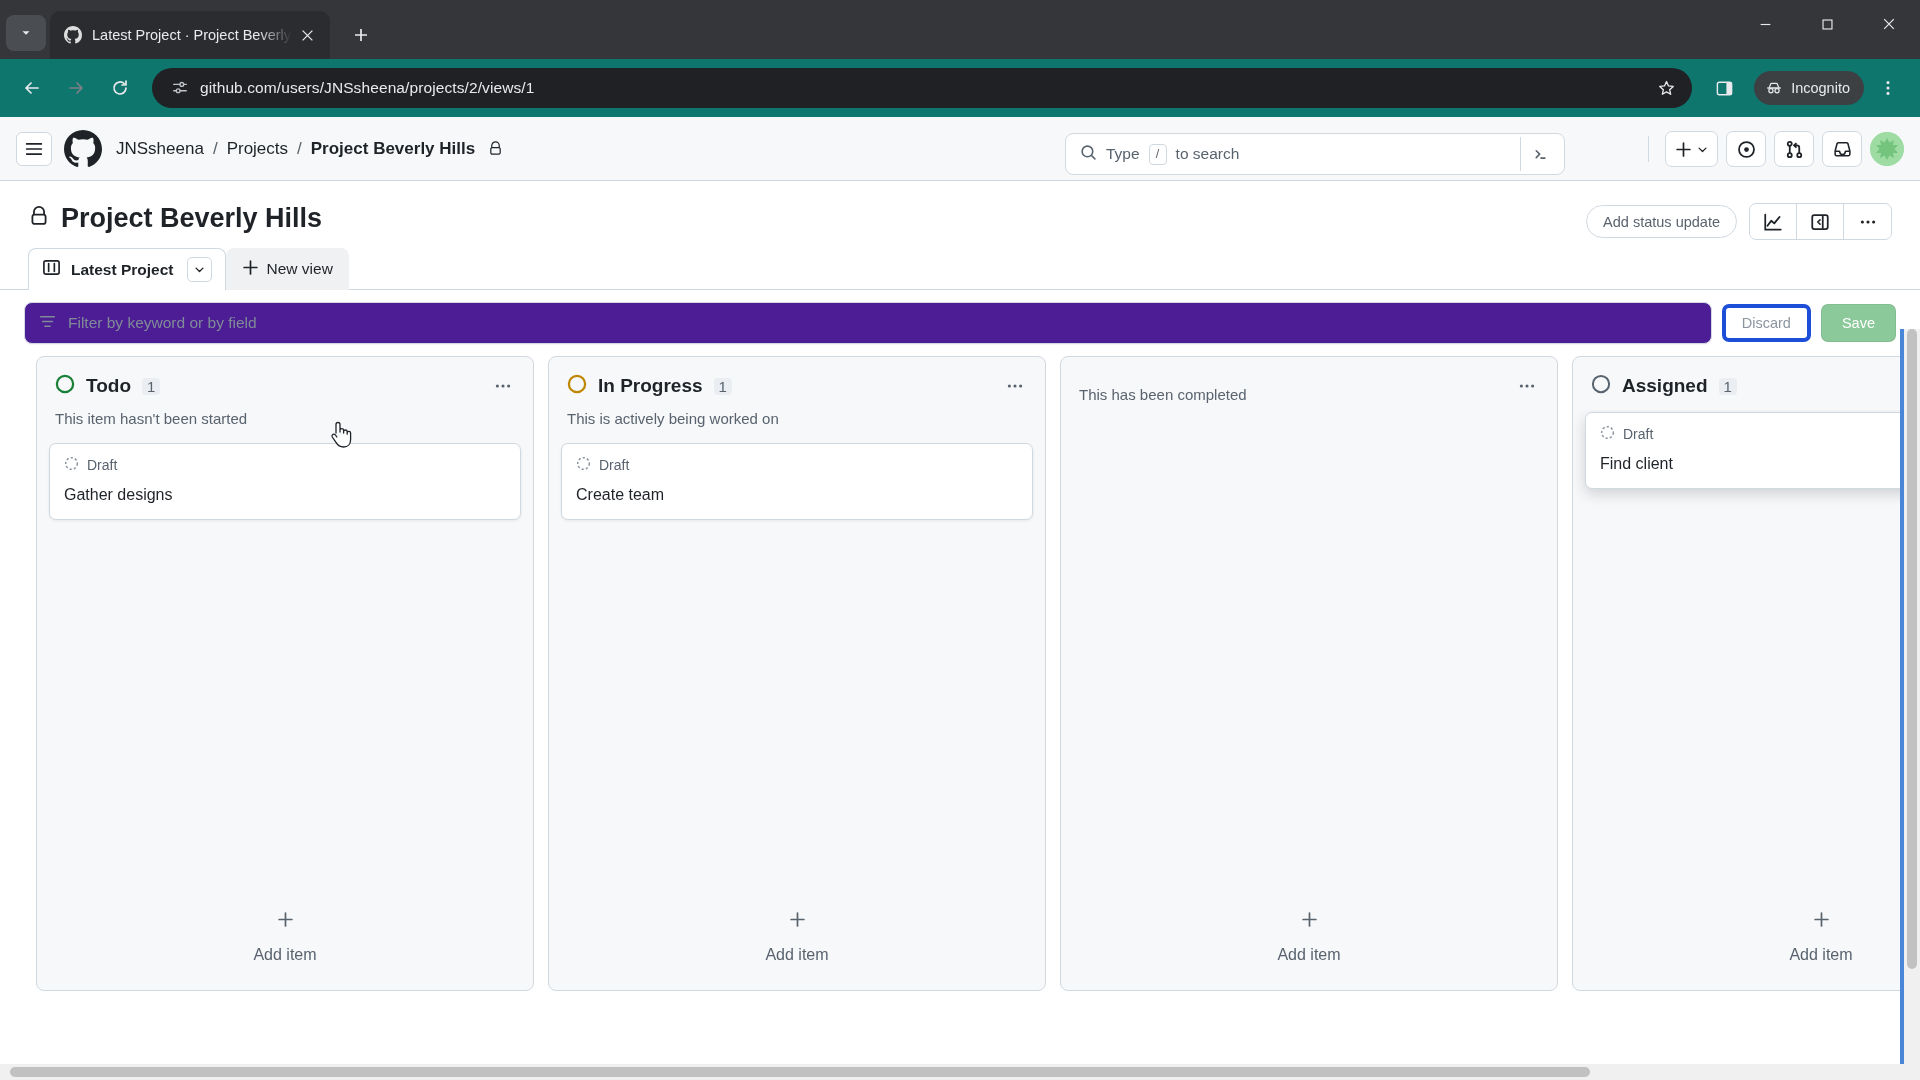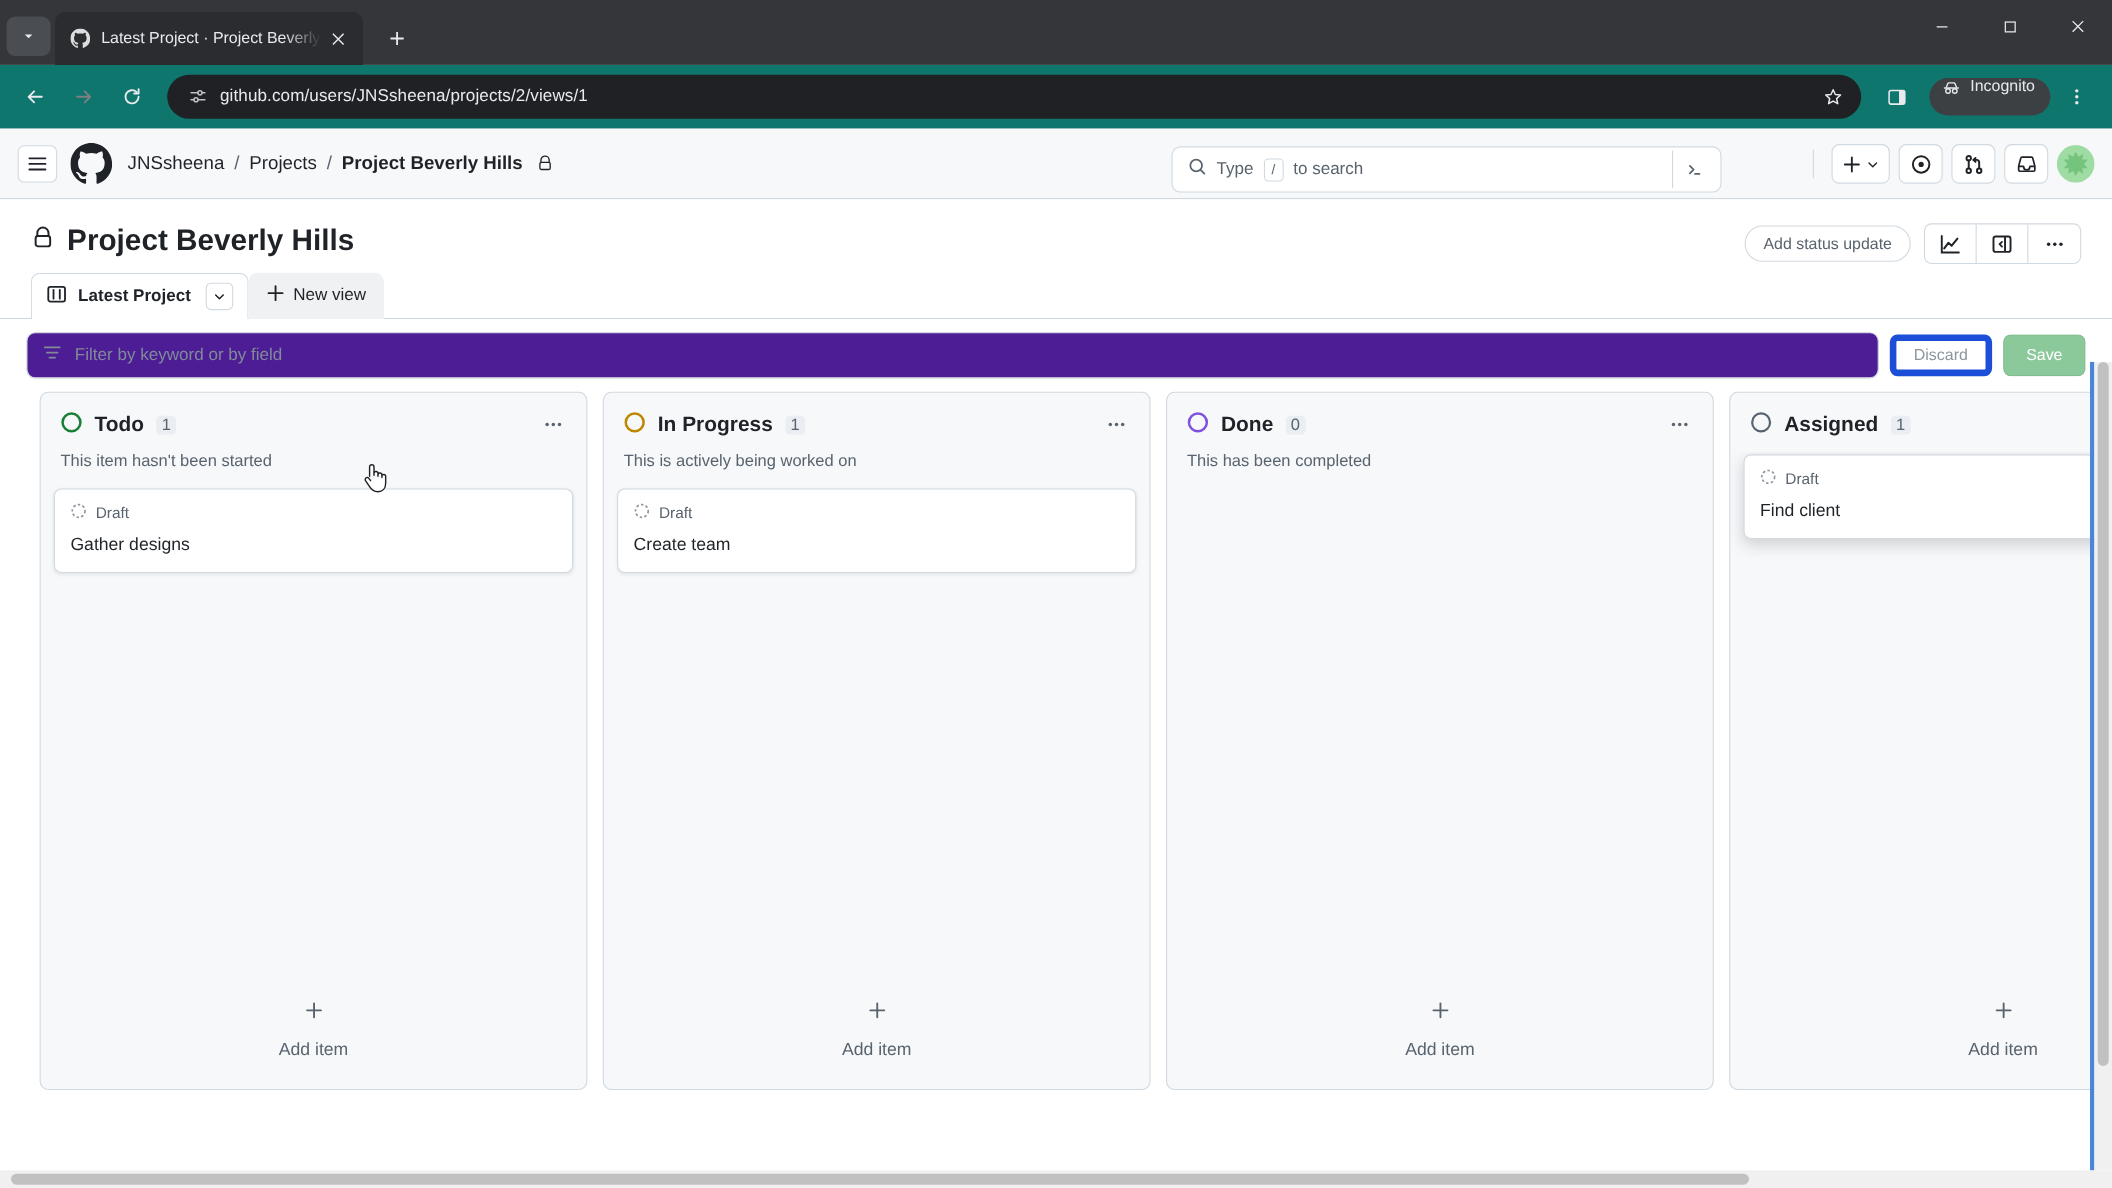--- a/index.html
+++ b/index.html
@@ -51,21 +51,21 @@
   .tb-btn { width: 40px; height: 40px; border-radius: 50%; display: flex; align-items: center; justify-content: center; flex: 0 0 40px; }
   .omnibox {
     flex: 1; height: 40px; background: #202124; border-radius: 20px;
     display: flex; align-items: center; padding: 0 6px 0 14px; margin: 0 8px;
   }
   .omni-icon { width: 28px; height: 28px; display:flex; align-items:center; justify-content:center; flex:0 0 28px; margin-right: 6px;}
   .omni-url { flex: 1; color: #e8eaed; font-size: 15.5px; letter-spacing: .1px; }
   .omni-right { display: flex; align-items: center; gap: 2px; }
   .incognito-pill {
     height: 34px; border-radius: 17px; background: #3c4043;
-    display: flex; align-items: flex-start; gap: 7px; padding: 0 14px 0 10px; margin-left: 6px;
+    display: flex; align-items: center; gap: 7px; padding: 0 14px 0 10px; margin-left: 6px;
   }
   .incognito-pill span { color: #e8eaed; font-size: 14.5px; }
 
   
   .page { flex: 1; background: #ffffff; display: flex; flex-direction: column; position: relative; overflow: hidden; }
 
   .gh-header {
     height: 64px; background: #f6f8fa; border-bottom: 1px solid #d1d9e0;
     display: flex; align-items: center; padding: 0 16px; flex: 0 0 64px;
   }
@@ -128,21 +128,21 @@
   }
   .tabs-rule { height: 1px; background: #d1d9e0; margin-top: -1px; }
 
   
   .filter-row { display: flex; align-items: center; gap: 10px; padding: 12px 24px 12px 24px; }
   .filter-box {
     flex: 1; height: 42px; border: 1px solid #d1d9e0; border-radius: 8px; background: #4c1d95;
     display: flex; align-items: center; gap: 12px; padding: 0 14px; color: #818b98; font-size: 15.5px;
     box-shadow: 0 1px 0 rgba(31,35,40,.04);
   }
-  .btn-discard { height: 38px; padding: 0 16px; border: 6px solid #1d4ed8; border-radius: 7px;
+  .btn-discard { height: 38px; padding: 0 16px; border: 4px solid #1d4ed8; border-radius: 7px;
     background:#fff; color: #8c959f; font-size: 14.5px; display:flex; align-items:center; }
   .btn-save { height: 38px; padding: 0 20px; border: 1px solid rgba(31,35,40,.08); border-radius: 7px;
     background: #8cc99a; color: #ffffff; font-size: 14.5px; display:flex; align-items:center; }
 
   
   .board-wrap { flex: 1; position: relative; overflow: hidden; margin-left: 12px; }
   .board { display: flex; gap: 14px; padding: 0 24px 0 24px; height: 100%; align-items: flex-start; }
   .column {
     width: 498px; flex: 0 0 498px; background: #f6f8fa; border: 1px solid #d1d9e0;
     border-radius: 8px; height: 635px; display: flex; flex-direction: column; position: relative;
@@ -539,29 +539,20 @@
                     <path d="M8 2v12M2 8h12" stroke="#59636e" stroke-width="1.6" stroke-linecap="round"></path>
                   </svg>
               </span>
               <span>Add item</span>
             </div>
           </div>
         </div>
 
         <div class="column">
           <div class="col-head">
-            <div class="col-title">
-              <span>
-                <svg width="20" height="20" viewBox="0 0 16 16">
-                    <circle cx="8" cy="8" r="6.5" fill="none" stroke="#8250df" stroke-width="1.8"></circle>
-                  </svg>
-              </span>
-              <span class="col-name">Done</span>
-              <span class="col-count">0</span>
-            </div>
             <div class="col-desc">This has been completed</div>
             <div class="col-more">
               <svg width="18" height="18" viewBox="0 0 16 16">
                   <circle cx="3" cy="8" r="1.4" fill="#59636e"></circle>
                   <circle cx="8" cy="8" r="1.4" fill="#59636e"></circle>
                   <circle cx="13" cy="8" r="1.4" fill="#59636e"></circle>
                 </svg>
             </div>
           </div>
           <div class="col-body"></div>

